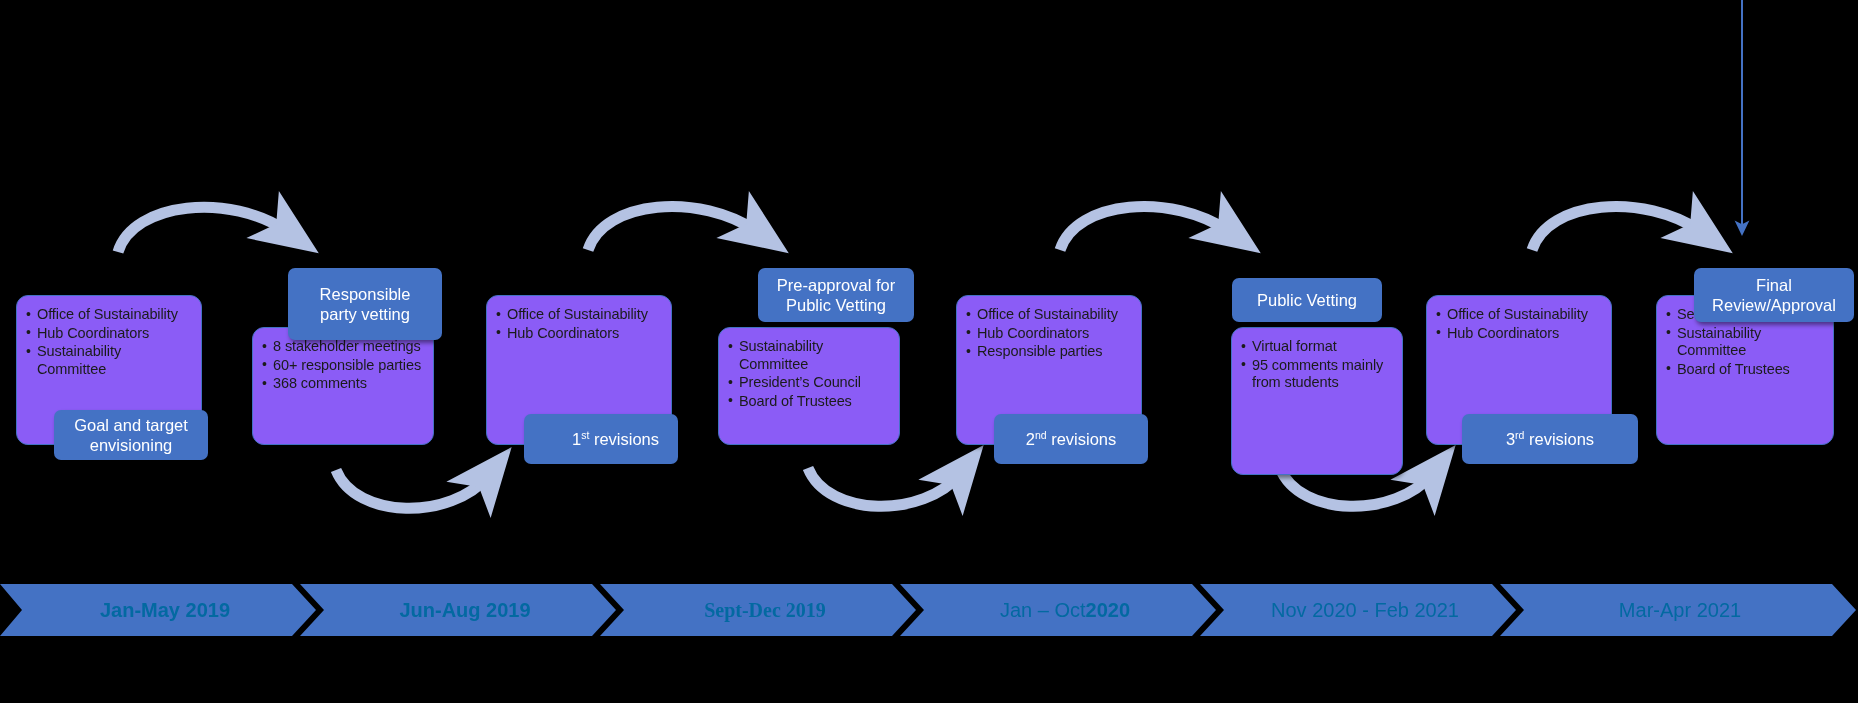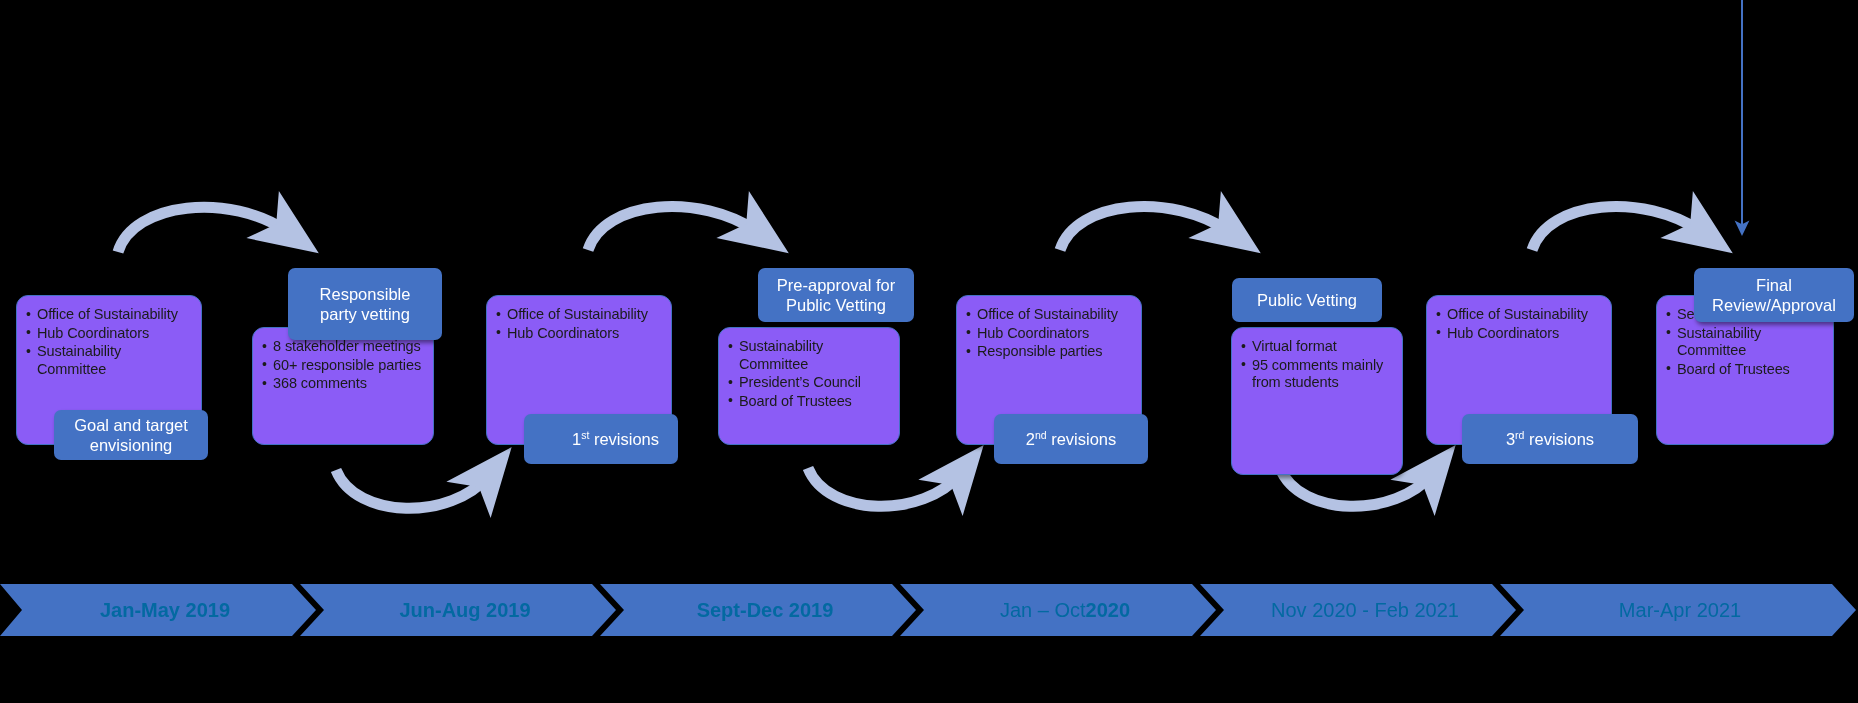--- a/index.html
+++ b/index.html
@@ -224,21 +224,21 @@
 
   <div class="chip" style="left:1694px; top:268px; width:160px; height:54px;">
     <span>
       <span>Final</span><br><span>Review/Approval</span>
     </span>
   </div>
 
   <div id="timeline">
     <div class="tl-label bold" style="left:20px;   width:290px;">Jan-May 2019</div>
     <div class="tl-label bold" style="left:320px;  width:290px;">Jun-Aug 2019</div>
-    <div class="tl-label bold" style="left:620px;  width:290px;">Sept-Dec 2019</div>
+    <div class="tl-label bold" style="left:620px;  width:290px;font-family:Liberation Serif, serif;">Sept-Dec 2019</div>
     <div class="tl-label" style="left:920px; width:290px;">
       <span class="lt">Jan – Oct  </span>
         <span class="bd">2020</span>
     </div>
     <div class="tl-label" style="left:1220px; width:290px;">Nov 2020 - Feb 2021</div>
     <div class="tl-label" style="left:1520px; width:320px;">Mar-Apr 2021</div>
   </div>
 
 </div>
 

